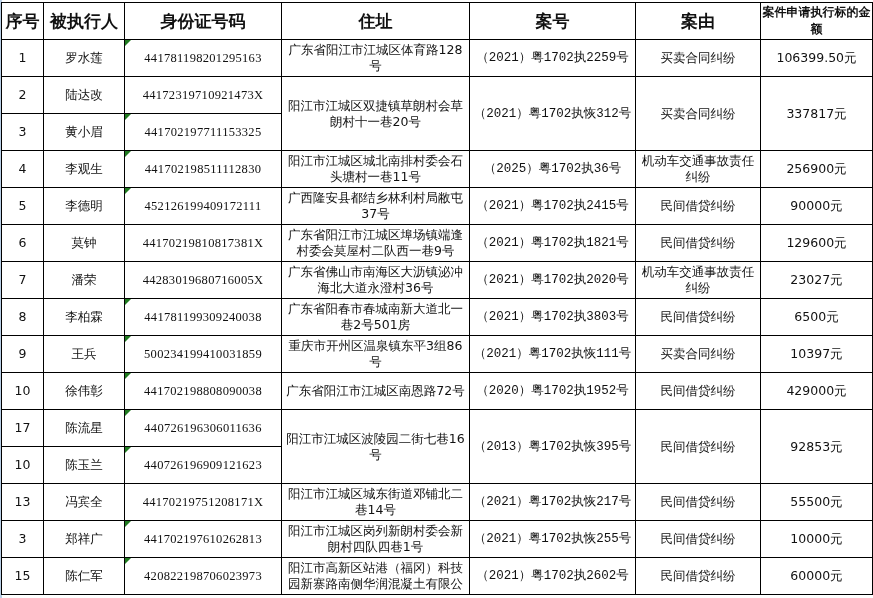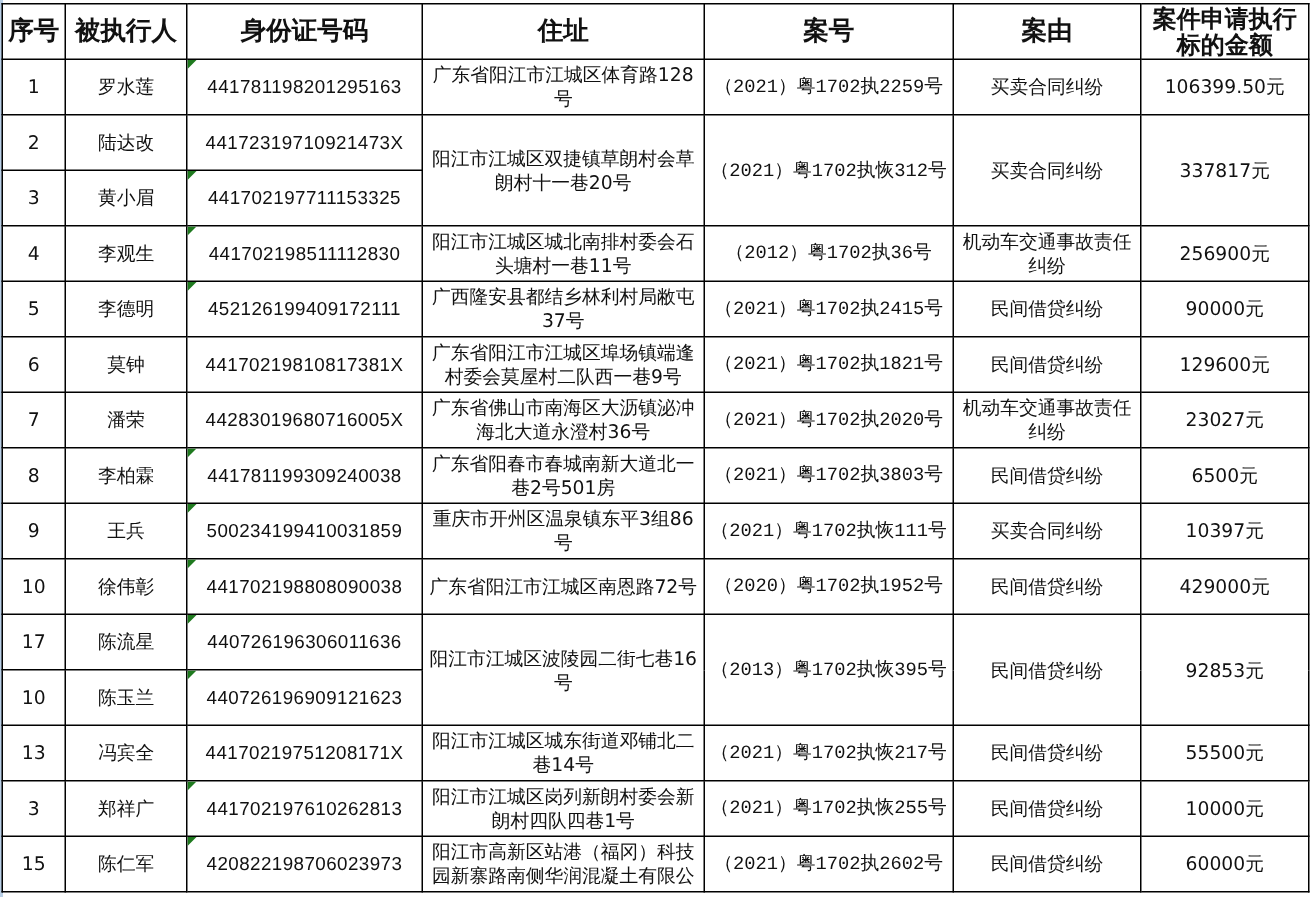--- a/index.html
+++ b/index.html
@@ -19,23 +19,23 @@
     font-size: 12.5px;
     line-height: 16px;
     overflow: hidden;
   }
   table.grid th {
     font-weight: bold;
     font-size: 17px;
     line-height: 18px;
     height: 36px;
   }
-  table.grid th.wrap { font-size: 16px; line-height: 17px; padding: 0; }
+  table.grid th.wrap { font-size: 12px; line-height: 17px; padding: 0; }
   tr.r td { height: 36px; }
-  td.idcell { position: relative; font-family: Liberation Sans, sans-serif; font-size: 11.5px; letter-spacing: 0.3px; }
+  td.idcell { position: relative; font-family: Liberation Serif, serif; font-size: 11.5px; letter-spacing: 0.3px; }
   td.idcell .tri {
     position: absolute; left: 0; top: 0; width: 0; height: 0;
     border-top: 6px solid #1f7a1f; border-right: 6px solid transparent;
   }
   td.addr { font-size: 13px; line-height: 16px; padding: 0 1px; }
   td.case { font-size: 12.5px; font-family: Liberation Mono, monospace; }
   td.amt { font-size: 12px; }
 </style>
 </head>
 <body>
@@ -85,21 +85,21 @@
     <tr class="r">
       <td>3</td>
       <td>黄小眉</td>
       <td class="idcell"><span class="tri"></span><span>441702197711153325</span></td>
     </tr>
     <tr class="r">
       <td>4</td>
       <td>李观生</td>
       <td class="idcell"><span class="tri"></span><span>441702198511112830</span></td>
       <td class="addr">阳江市江城区城北南排村委会石头塘村一巷11号</td>
-      <td class="case">（2012）粤1702执36号</td>
+      <td class="case">（2025）粤1702执36号</td>
       <td>机动车交通事故责任纠纷</td>
       <td class="amt">256900元</td>
     </tr>
     <tr class="r">
       <td>5</td>
       <td>李德明</td>
       <td class="idcell"><span class="tri"></span><span>452126199409172111</span></td>
       <td class="addr">广西隆安县都结乡林利村局敝屯37号</td>
       <td class="case">（2021）粤1702执2415号</td>
       <td>民间借贷纠纷</td>

